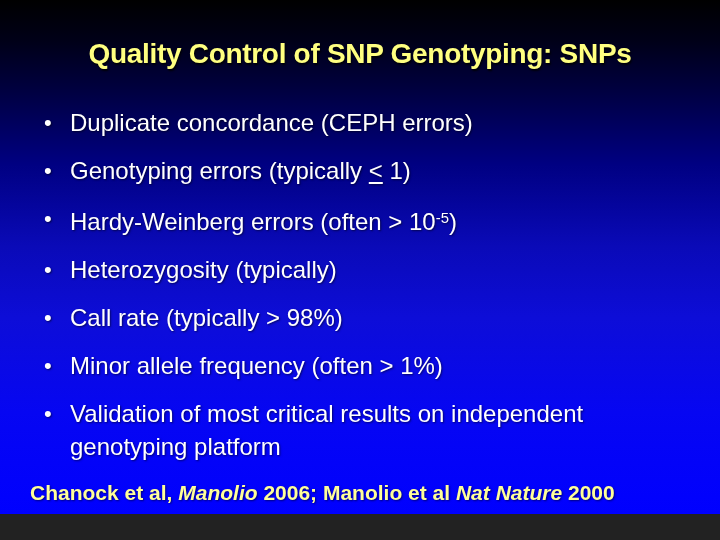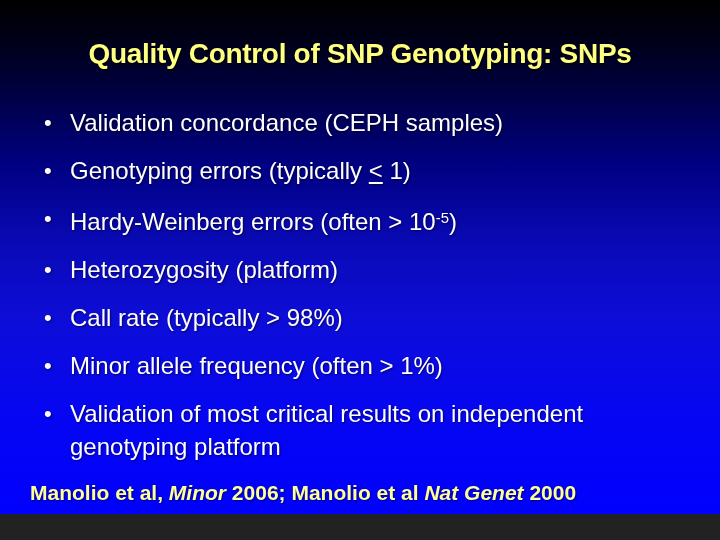--- a/index.html
+++ b/index.html
@@ -86,42 +86,42 @@
 </style>
 </head>
 <body>
 
 <div class="slide" style="--bg-top: #000000; --bg-bottom: #0000ff; --title-color: #ffff80; --bullet-color: #ffffff; --citation-color: #ffff99;">
   <div class="slide-title">Quality Control of SNP Genotyping: SNPs</div>
 
   <div class="bullet-list">
       <div class="bullet-row">
         <span class="bullet-marker">•</span>
-        <span class="bullet-text"><span>Validation concordance (CEPH samples)</span></span>
+        <span class="bullet-text"><span>Duplicate concordance (CEPH errors)</span></span>
       </div>
       <div class="bullet-row">
         <span class="bullet-marker">•</span>
         <span class="bullet-text"><span>Genotyping errors (typically </span><span class="seg-underline">&lt;</span><span> 1)</span></span>
       </div>
       <div class="bullet-row">
         <span class="bullet-marker">•</span>
         <span class="bullet-text"><span>Hardy-Weinberg errors (often &gt; 10</span><span class="seg-sup">-5</span><span>)</span></span>
       </div>
       <div class="bullet-row">
         <span class="bullet-marker">•</span>
-        <span class="bullet-text"><span>Heterozygosity (platform)</span></span>
+        <span class="bullet-text"><span>Heterozygosity (typically)</span></span>
       </div>
       <div class="bullet-row">
         <span class="bullet-marker">•</span>
         <span class="bullet-text"><span>Call rate (typically &gt; 98%)</span></span>
       </div>
       <div class="bullet-row">
         <span class="bullet-marker">•</span>
         <span class="bullet-text"><span>Minor allele frequency (often &gt; 1%)</span></span>
       </div>
       <div class="bullet-row">
         <span class="bullet-marker">•</span>
         <span class="bullet-text"><span>Validation of most critical results on independent genotyping platform</span></span>
       </div>
     </div>
 
-  <div class="citation"><span>Manolio et al, </span><span class="seg-italic">Minor</span><span> 2006; Manolio et al </span><span class="seg-italic">Nat Genet</span><span> 2000</span></div>
+  <div class="citation"><span>Chanock et al, </span><span class="seg-italic">Manolio</span><span> 2006; Manolio et al </span><span class="seg-italic">Nat Nature</span><span> 2000</span></div>
 </div>
 
 </body></html>

